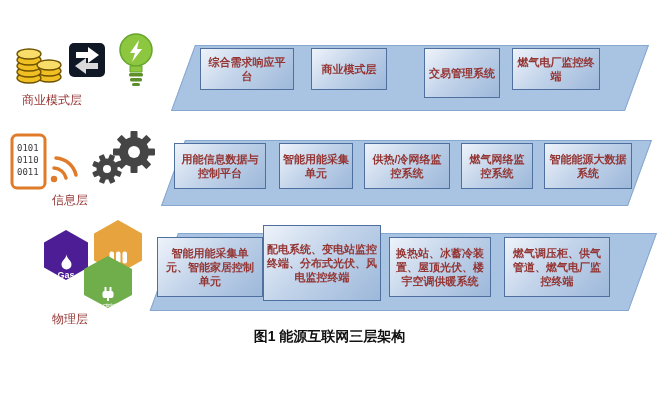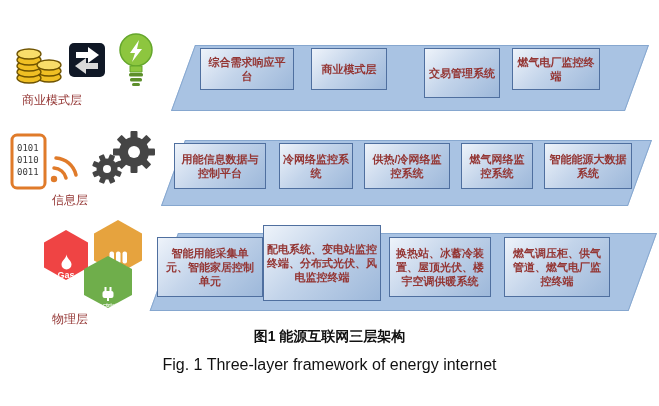--- a/index.html
+++ b/index.html
@@ -118,28 +118,28 @@
         <rect x="-2.8" y="-15" width="5.6" height="9" rx="1" transform="rotate(337)"></rect>
         <circle r="10.5"></circle>
         <circle r="4" fill="#ffffff"></circle>
       </g>
     </g>
   </svg>
 
   <div class="layer-label" style="left:52px;top:192px;width:80px">信息层</div>
 
   <div class="box" style="left:174px;top:143px;width:92px;height:46px">用能信息数据与控制平台</div>
-  <div class="box" style="left:279px;top:143px;width:74px;height:46px">冷网络监控系统</div>
+  <div class="box" style="left:279px;top:143px;width:74px;height:46px">智能用能采集单元</div>
   <div class="box" style="left:364px;top:143px;width:86px;height:46px">供热/冷网络监控系统</div>
   <div class="box" style="left:461px;top:143px;width:72px;height:46px">燃气网络监控系统</div>
   <div class="box" style="left:544px;top:143px;width:88px;height:46px">智能能源大数据系统</div>
 
   <div class="platform" style="left:178px;top:233px;width:477px;height:76px"></div>
 
-  <div class="hex" style="left:44px;top:230px;width:44px;height:50px;background:#ef4444">
+  <div class="hex" style="left:44px;top:230px;width:44px;height:50px;background:#4c1d95">
     <svg width="13" height="16" viewBox="0 0 13 16">
       <path d="M6.5 0 C6.5 4.5 1.5 6.5 1.5 10.5 a5 5 0 0 0 10 0 C11.5 6.5 6.5 4.5 6.5 0 Z" fill="#ffffff"></path>
     </svg>
     <span class="hexlabel">Gas</span>
   </div>
 
   <div class="hex" style="left:94px;top:220px;width:48px;height:54px;background:#e6a33e">
     <svg width="19" height="13" viewBox="0 0 19 13">
       <rect x="0.5" y="0.5" width="4.5" height="12" rx="2" fill="#ffffff"></rect>
       <rect x="7" y="0.5" width="4.5" height="12" rx="2" fill="#ffffff"></rect>
@@ -159,15 +159,14 @@
   </div>
 
   <div class="layer-label" style="left:52px;top:311px;width:80px">物理层</div>
 
   <div class="box" style="left:157px;top:237px;width:106px;height:60px">智能用能采集单元、智能家居控制单元</div>
   <div class="box" style="left:263px;top:225px;width:118px;height:76px">配电系统、变电站监控终端、分布式光伏、风电监控终端</div>
   <div class="box" style="left:389px;top:237px;width:102px;height:60px">换热站、冰蓄冷装置、屋顶光伏、楼宇空调供暖系统</div>
   <div class="box" style="left:504px;top:237px;width:106px;height:60px">燃气调压柜、供气管道、燃气电厂监控终端</div>
 
   <div class="caption-zh">图1 能源互联网三层架构</div>
-  <div class="caption-en">Fig. 1 Three-layer framework of energy internet</div>
 
 </div>
 
 </body></html>

